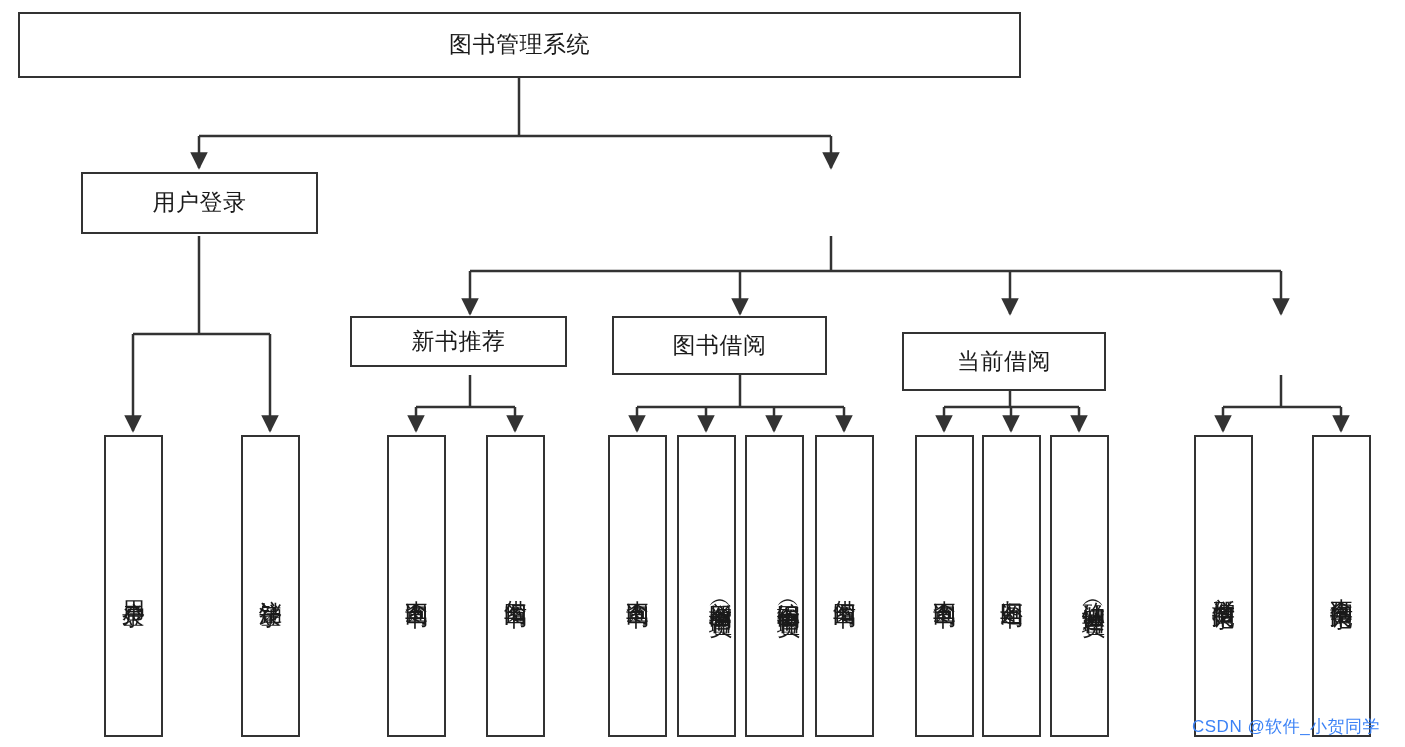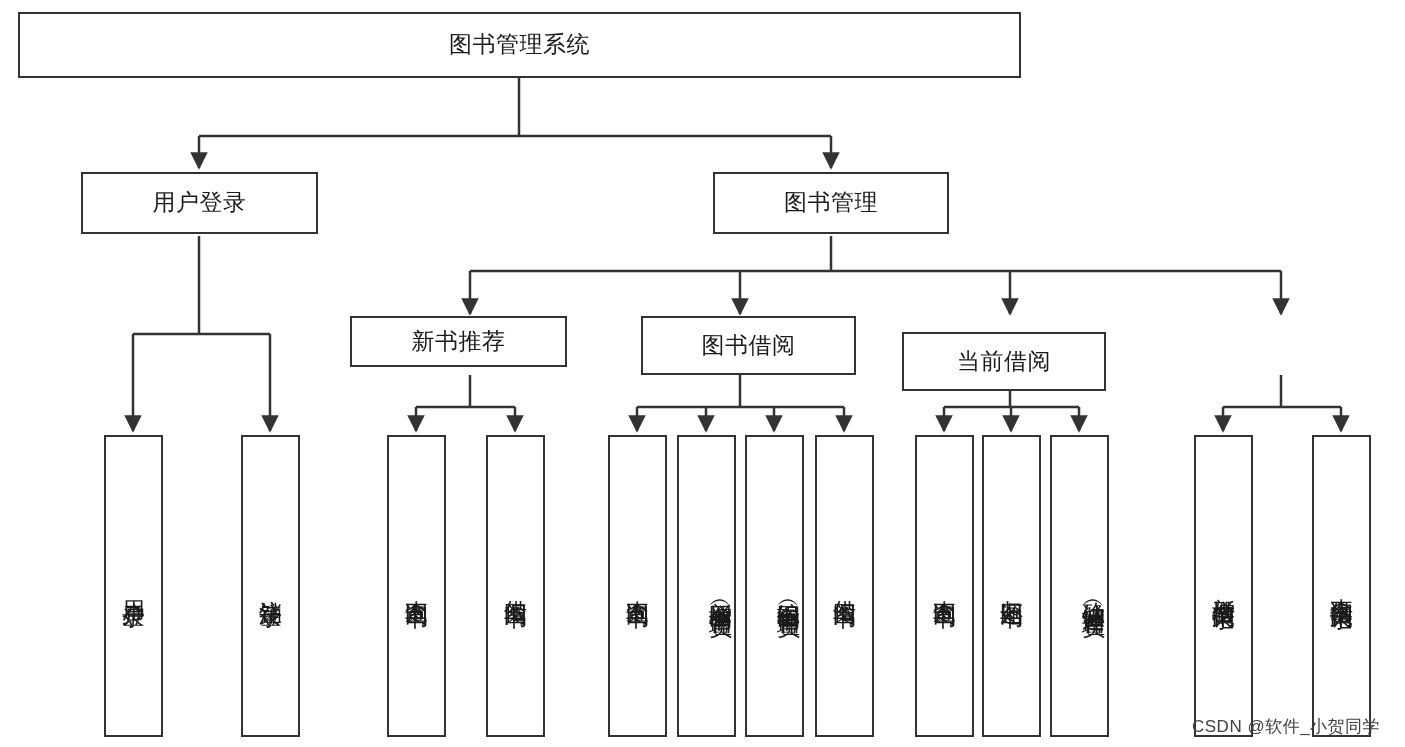--- a/index.html
+++ b/index.html
@@ -53,21 +53,21 @@
     align-items: center;
     padding-top: 0;
   }
   .node-label {
     display: block;
     text-align: center;
     white-space: pre-line;
   }
   .watermark {
     position: absolute;
-    color: #404040;
+    color: #3b82f6;
     font-size: 17px;
     letter-spacing: 0.5px;
     white-space: nowrap;
     user-select: none;
   }
 </style>
 </head>
 <body>
 
 <div id="canvas">
@@ -125,28 +125,25 @@
     </g>
   </svg>
 
   <div class="node horiz" style="left:18px; top:12px; width:1003px; height:66px;">
     <span class="node-label">图书管理系统</span>
   </div>
 
   <div class="node horiz" style="left:81px; top:172px; width:237px; height:62px;">
     <span class="node-label">用户登录</span>
   </div>
-  <div class="node horiz" style="left:713px; top:172px; width:236px; height:62px;">
-    <span class="node-label">图书管理</span>
-  </div>
 
   <div class="node horiz" style="left:350px; top:316px; width:217px; height:51px;">
     <span class="node-label">新书推荐</span>
   </div>
-  <div class="node horiz" style="left:641px; top:316px; width:215px; height:59px;">
+  <div class="node horiz" style="left:612px; top:316px; width:215px; height:59px;">
     <span class="node-label">图书借阅</span>
   </div>
   <div class="node horiz" style="left:902px; top:332px; width:204px; height:59px;">
     <span class="node-label">当前借阅</span>
   </div>
 
   <div class="node vert centered" style="left:104px; top:435px; width:59px; height:302px;">
     <span class="node-label">用户登录</span>
   </div>
   <div class="node vert centered" style="left:241px; top:435px; width:59px; height:302px;">

